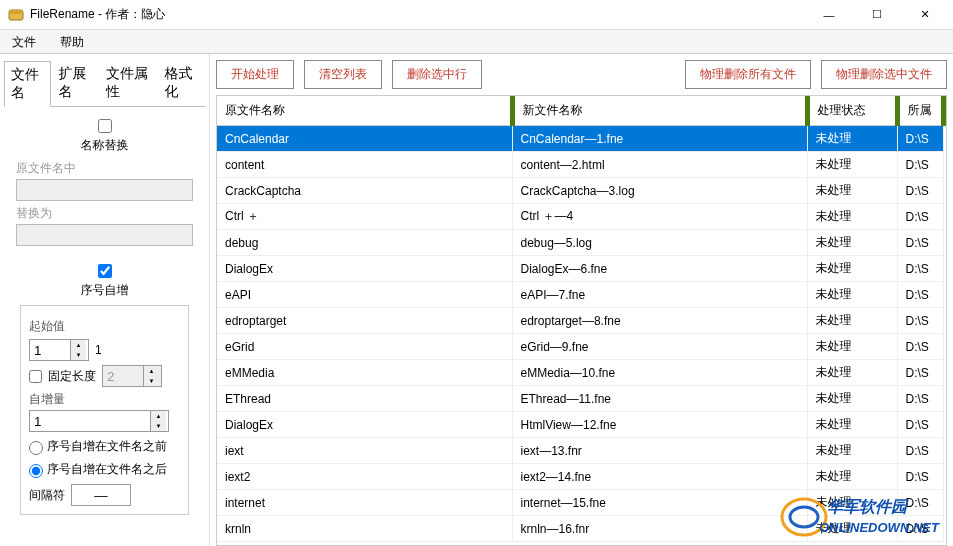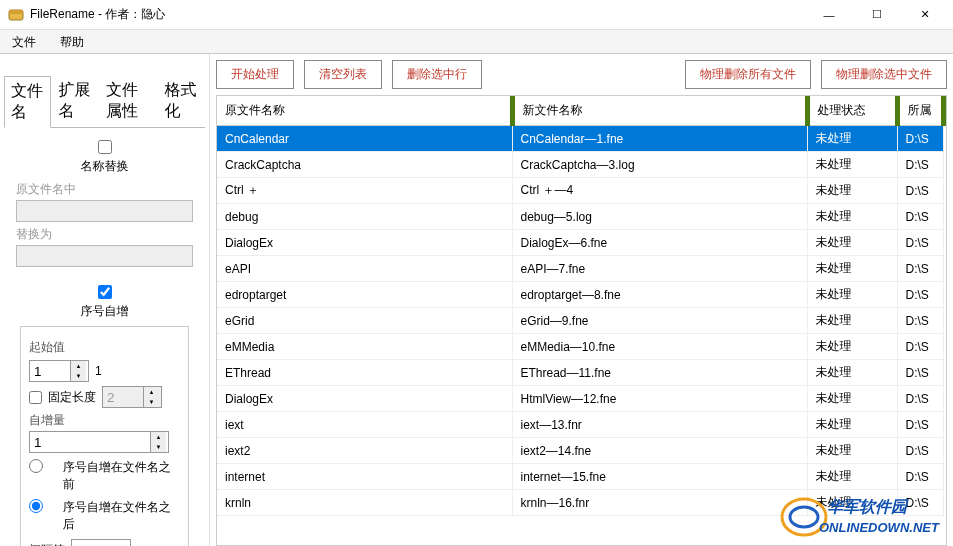--- a/index.html
+++ b/index.html
@@ -7,36 +7,36 @@
 .titlebar { height: 30px; display: flex; align-items: center; padding: 0 8px; border-bottom: 1px solid #ddd; }
 .titlebar .icon { width: 16px; height: 16px; margin-right: 6px; display:inline-block; }
 .titlebar .title { flex: 1; font-size: 12px; }
 .titlebar .winbtns { display: flex; gap: 8px; }
 .titlebar .winbtn { width: 40px; height: 24px; display: flex; align-items: center; justify-content: center; cursor: pointer; font-family: "Segoe UI Symbol", sans-serif; font-size: 11px;}
 .menubar { height: 24px; display: flex; align-items: flex-end; padding: 0 8px; gap: 16px; background: #f5f5f5; border-bottom: 1px solid #ccc; }
 .menubar .menuitem { cursor: pointer; padding: 2px 4px; }
 .main { display: flex; height: calc(546px - 30px - 24px); }
 .sidebar { width: 210px; border-right: 1px solid #ddd; padding: 6px 4px; }
 .tabs { display: flex; border-bottom: 1px solid #bbb; margin-bottom: 8px; }
-.tab { padding: 4px 6px; font-size: 16px; cursor: pointer; border: 1px solid transparent; margin-top: 15px; }
+.tab { padding: 4px 6px; font-size: 14px; cursor: pointer; border: 1px solid transparent; }
 .tab.active { border: 1px solid #bbb; border-bottom: 1px solid #fff; background: #fff; position: relative; top: 1px; }
 .group { border: 1px solid #ccc; padding: 8px; margin: 0 4px 10px 4px; }
 .group.noline { border: none; padding: 4px 8px;}
 .lbl { display: block; margin: 4px 0 2px 0; color: #555; }
 .lbl.disabled { color: #999; }
 .txt { width: 100%; height: 22px; border: 1px solid #bbb; padding: 2px 4px; background: #f7f7f7; }
 .txt.disabled { background: #eee; color:#aaa; }
 .chk-row { display: flex; align-items: center; gap: 4px; margin-bottom: 6px; flex-direction: column; }
 .chk-row input[type=checkbox] { width: 14px; height: 14px; }
 .num-row { display: flex; align-items: center; gap: 6px; margin: 4px 0; }
 .spinner { display:flex; align-items:center; border:1px solid #999; height:22px; width:60px; background:#fff;}
 .spinner input { border:none; width: 40px; height:100%; padding:2px 4px; outline:none;}
 .spinner .spbtns { display:flex; flex-direction:column; width:16px; height:100%; border-left:1px solid #999;}
 .spinner .spbtn { flex:1; display:flex; align-items:center; justify-content:center; font-size:6px; cursor:pointer; background:#eee;}
-.radio-row { display:flex; align-items:flex-start; gap:20px; margin:6px 0;}
+.radio-row { display:flex; align-items:flex-end; gap:4px; margin:6px 0;}
 .radio-row input[type=radio]{width:14px;height:14px;}
 .sep-row { display:flex; align-items:center; gap:6px; margin-top:0;}
 .sep-row input[type=text]{width:60px;height:22px;border:1px solid #999;padding:2px 4px;text-align:center;}
 .content { flex: 1; display: flex; flex-direction: column; padding: 6px 6px 0 6px; }
 .toolbar { display: flex; align-items: center; gap: 10px; margin-bottom: 6px; }
 .toolbar .spacer { flex: 1; }
 .btn { border: 1px solid #888; background: #fff; padding: 5px 14px; font-size: 12px; cursor: pointer; color: #c0392b; font-family: inherit;}
 .table-wrap { flex:1; border: 1px solid #ccc; overflow:hidden; }
 .tbl { width: 100%; border-collapse: collapse; table-layout: fixed; }
 .tbl th { text-align:left; font-weight:normal; padding: 6px 8px; border-right:5px solid #4d7c0f; border-bottom:1px solid #ccc; background:#fff; }
@@ -170,20 +170,26 @@
           </tr>
         </thead>
         <tbody id="tbody">
             <tr class="sel">
               <td>CnCalendar</td>
               <td>CnCalendar—1.fne</td>
               <td>未处理</td>
               <td>D:\S</td>
             </tr>
             <tr>
+              <td>content</td>
+              <td>content—2.html</td>
+              <td>未处理</td>
+              <td>D:\S</td>
+            </tr>
+            <tr>
               <td>CrackCaptcha</td>
               <td>CrackCaptcha—3.log</td>
               <td>未处理</td>
               <td>D:\S</td>
             </tr>
             <tr>
               <td>Ctrl ＋</td>
               <td>Ctrl ＋—4</td>
               <td>未处理</td>
               <td>D:\S</td>

